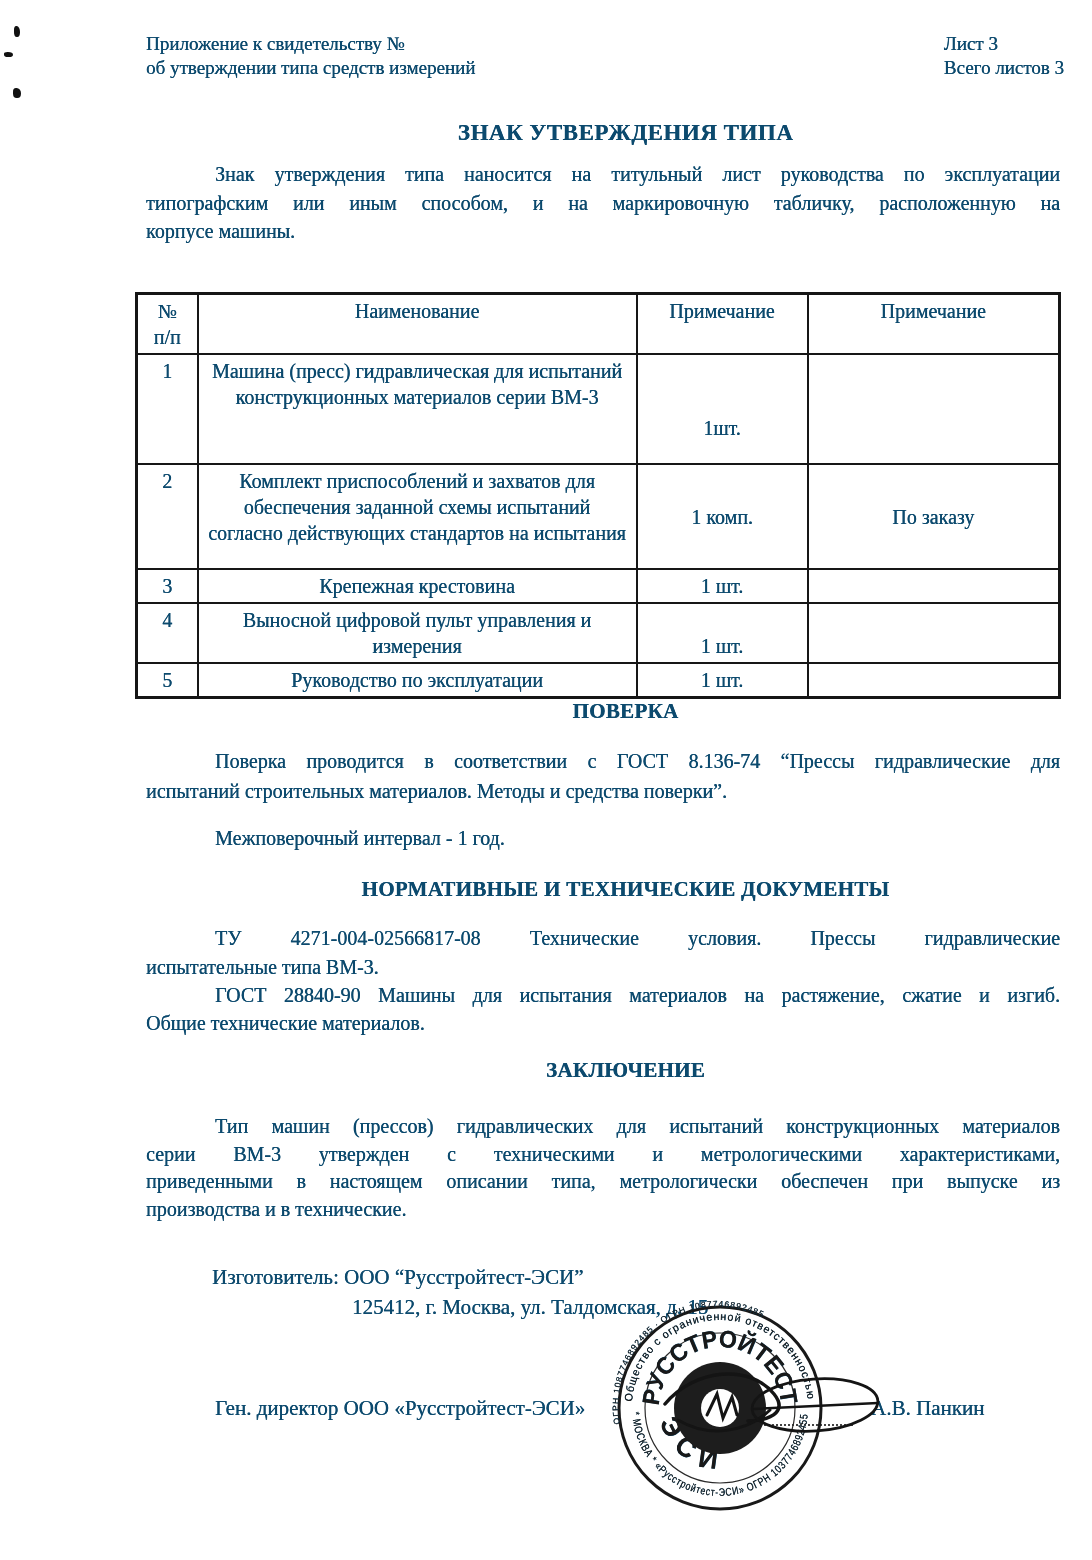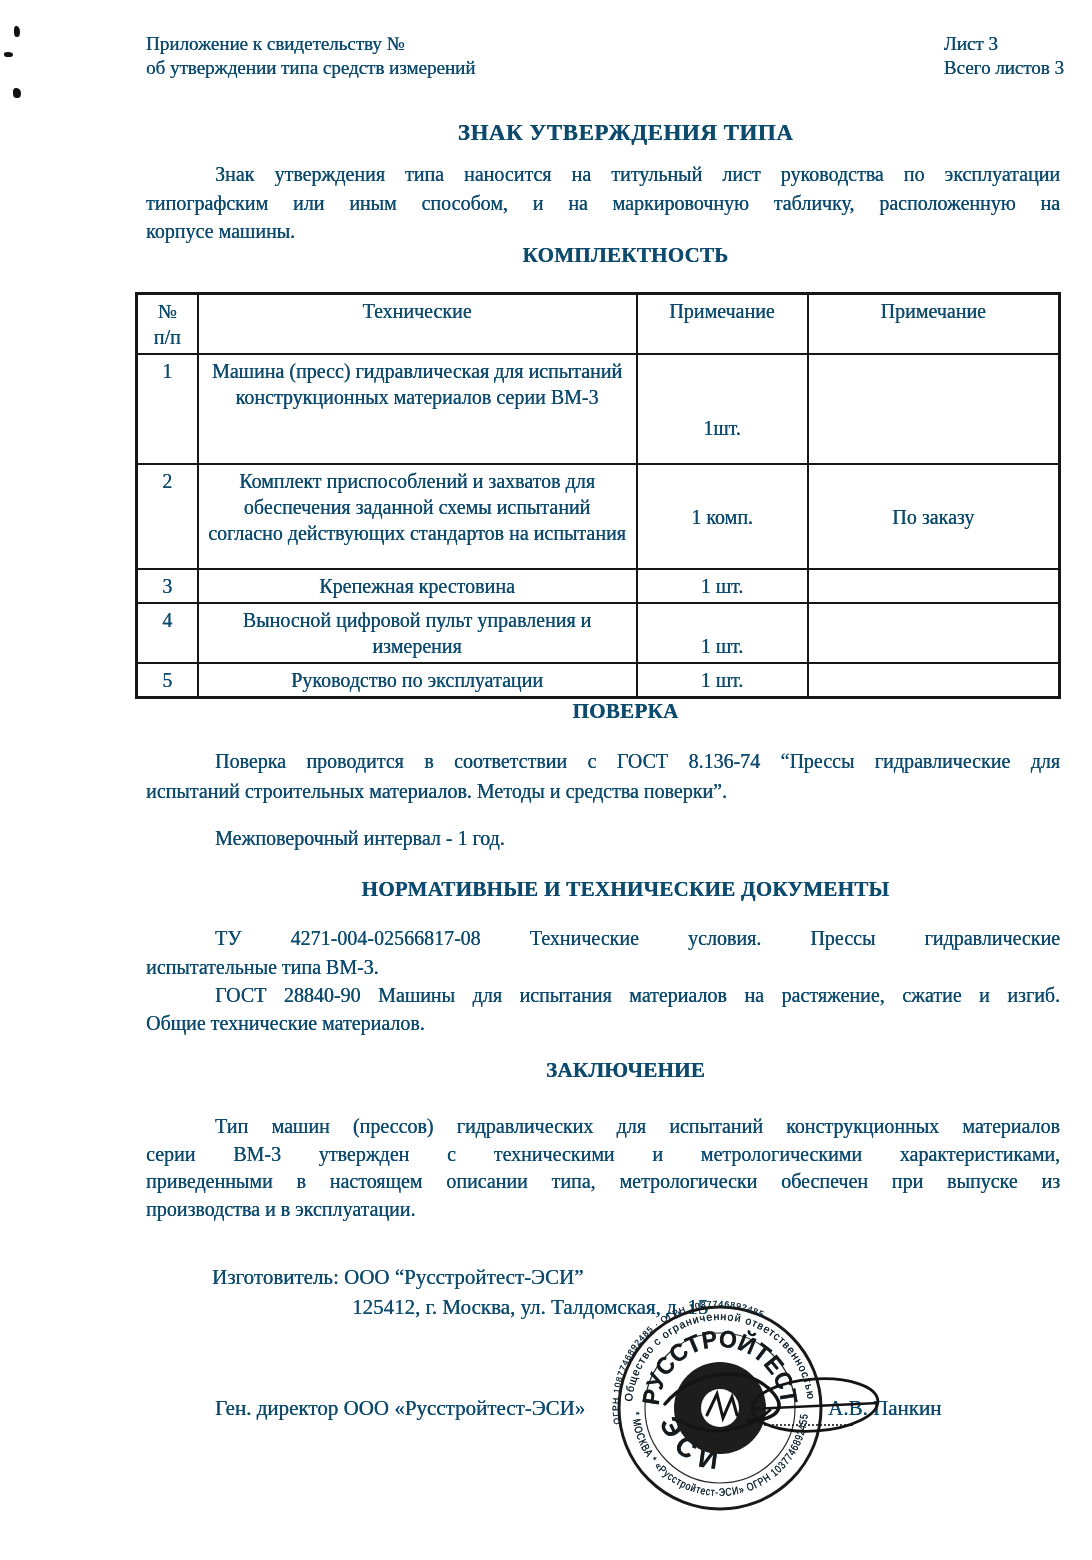--- a/index.html
+++ b/index.html
@@ -67,34 +67,33 @@
     <div class="pline">Всего листов 3</div>
   </div>
 
   <div class="abs h1 heads" style="top:104px;margin-top:16px;">ЗНАК УТВЕРЖДЕНИЯ ТИПА</div>
   <div class="abs para" style="top:160px;line-height:28.5px;">
     <div class="pline jline indent">Знак утверждения типа наносится на титульный лист руководства по эксплуатации</div>
     <div class="pline jline">типографским или иным способом, и на маркировочную табличку, расположенную на</div>
     <div class="pline">корпусе машины.</div>
   </div>
 
-  <div class="abs h2 heads" style="top:243px;">КОМПЛЕКТНОСТЬ</div>
 
   <table class="kompl">
     <colgroup>
         <col style="width:61px">
         <col style="width:439px">
         <col style="width:171px">
         <col style="width:252px">
       </colgroup>
     <tbody>
         <tr style="height:52px">
       <th class="thnum vtop">№
 п/п</th>
-      <th class="vtop">Технические</th>
+      <th class="vtop">Наименование</th>
       <th class="vtop">Примечание</th>
       <th class="vtop">Примечание</th>
     </tr>
     <tr style="height:110px">
       <td class="vtop">1</td>
       <td class="vtop">Машина (пресс) гидравлическая для испытаний конструкционных материалов серии ВМ-3</td>
       <td class="vbot qty-pad">1шт.</td>
       <td></td>
     </tr>
     <tr style="height:105px">
@@ -139,30 +138,30 @@
   <div class="abs para" style="top:981px;line-height:28px;">
     <div class="pline jline indent">ГОСТ 28840-90 Машины для испытания материалов на растяжение, сжатие и изгиб.</div>
     <div class="pline">Общие технические материалов.</div>
   </div>
 
   <div class="abs h2 heads" style="top:1058px;">ЗАКЛЮЧЕНИЕ</div>
   <div class="abs para" style="top:1113px;line-height:27.5px;">
     <div class="pline jline indent">Тип  машин (прессов) гидравлических для испытаний конструкционных материалов</div>
     <div class="pline jline">серии  ВМ-3  утвержден  с  техническими  и  метрологическими  характеристиками,</div>
     <div class="pline jline">приведенными в настоящем описании типа, метрологически обеспечен при выпуске из</div>
-    <div class="pline">производства и в эксплуатации.</div>
+    <div class="pline">производства и в технические.</div>
   </div>
 
   <div class="abs mfr" style="left:212px;top:1262px;">
     <div class="pline">Изготовитель: ООО  “Русстройтест-ЭСИ”</div>
     <div class="pline" style="padding-left:140px;">125412, г. Москва, ул. Талдомская, д. 15</div>
   </div>
 
   <div class="abs sig" style="left:215px;top:1396px;">Ген. директор ООО «Русстройтест-ЭСИ»</div>
-  <div class="abs sig" style="left:828px;top:1396px;">А.В. Панкин</div>
+  <div class="abs sig" style="left:871px;top:1396px;">А.В. Панкин</div>
   <div class="abs sigline" style="left:745px;top:1424px;width:108px;"></div>
 
   <svg class="seal" width="300" height="225" viewBox="-110 -111 300 225">
     <defs>
       <path id="arcTop" d="M -88,0 A 88,88 0 0 1 88,0"></path>
       <path id="arcBottom" d="M -88,0 A 88,88 0 0 0 88,0"></path>
       <path id="arcEdge" d="M -99,20 A 99,99 0 0 1 60,-79"></path>
       <path id="arcBigTop" d="M -61,0 A 61,61 0 0 1 61,0"></path>
       <path id="arcBigBottom" d="M -61,0 A 61,61 0 0 0 61,0"></path>
     </defs>

